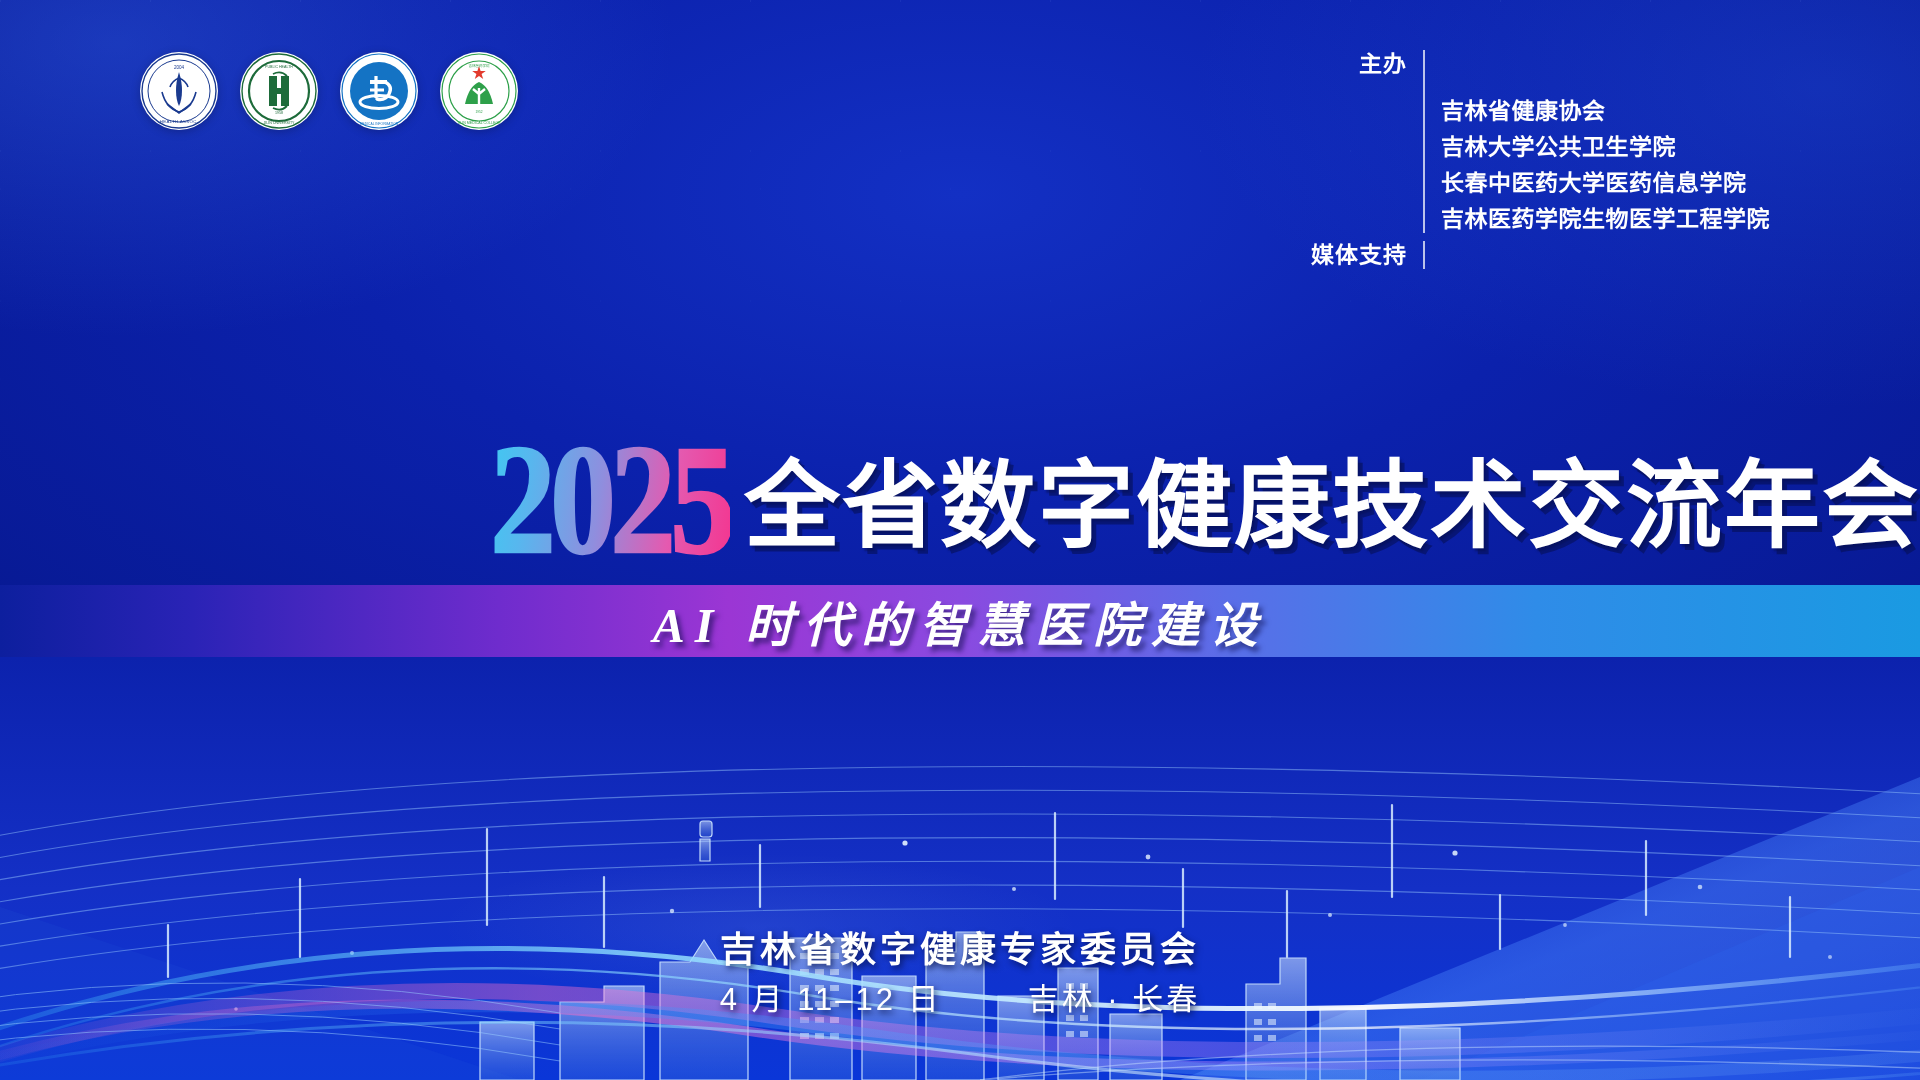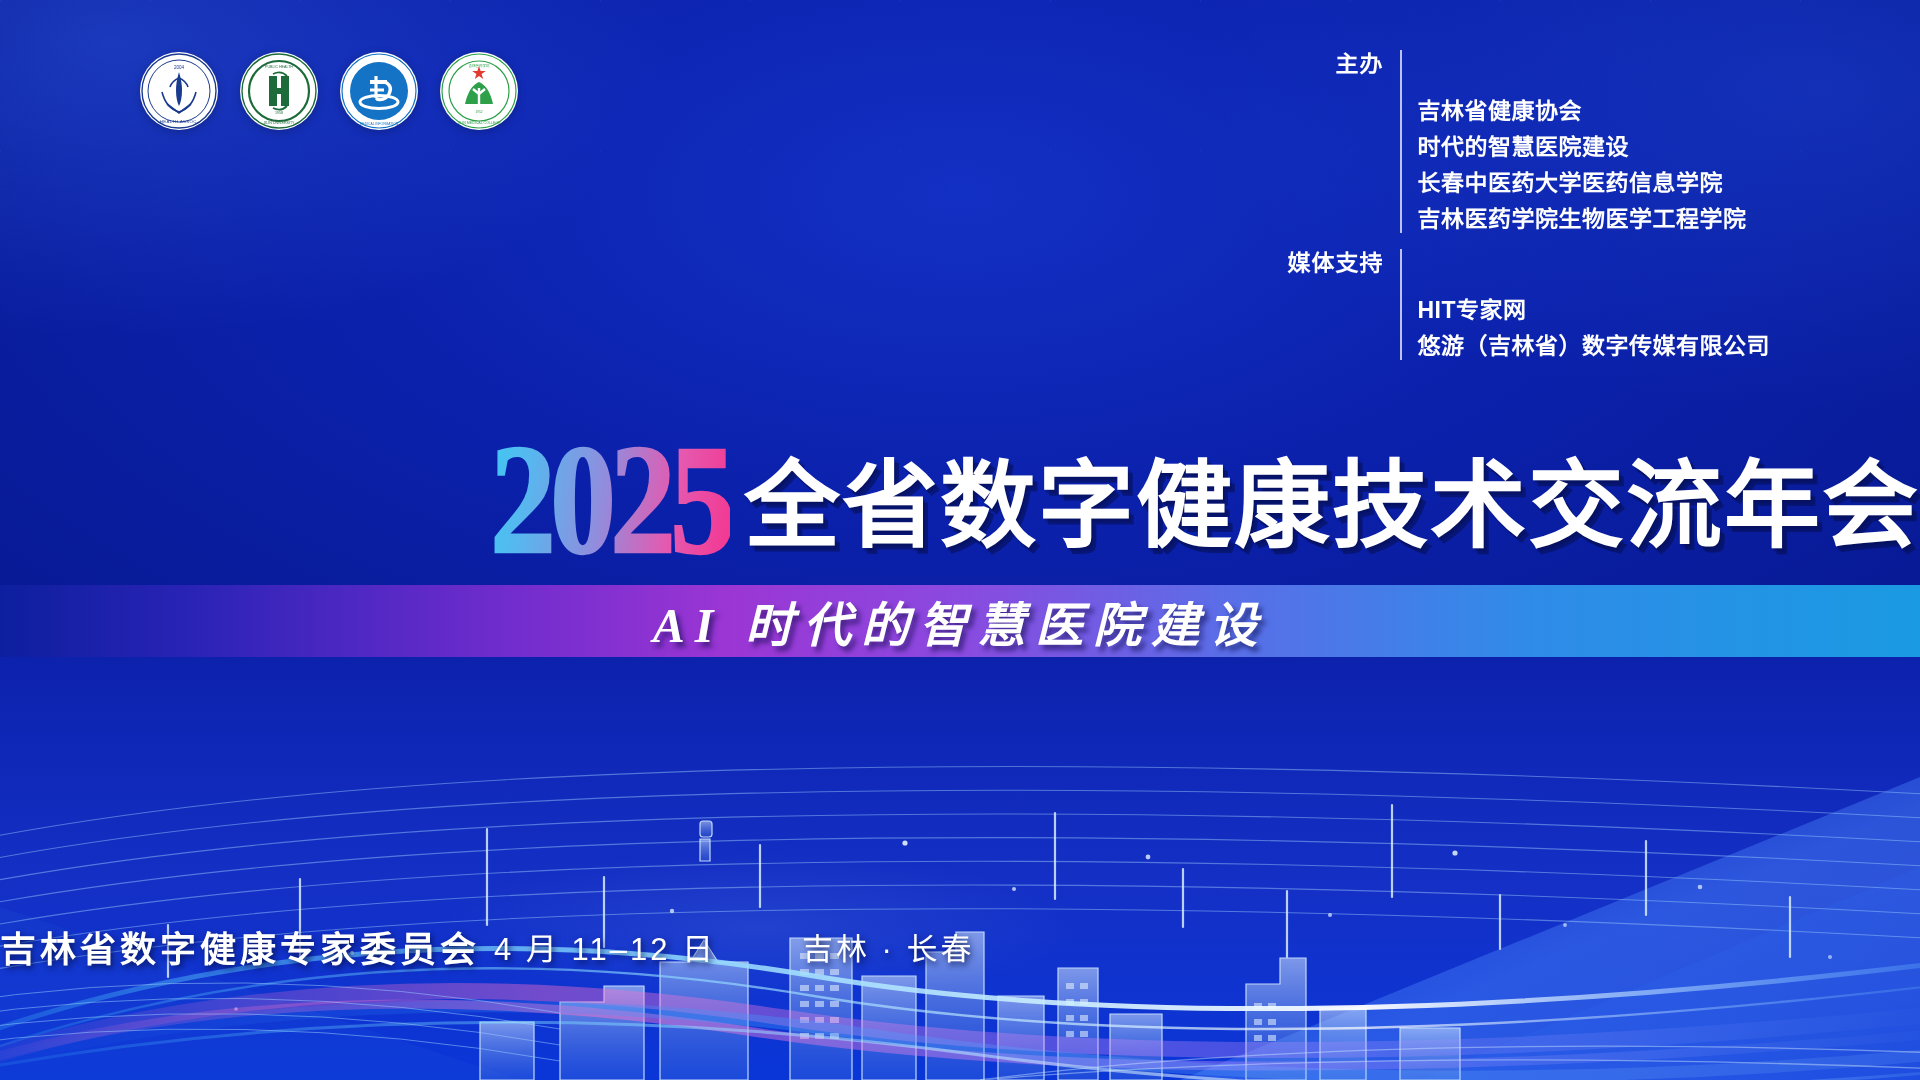--- a/index.html
+++ b/index.html
@@ -52,21 +52,21 @@
     background:#ffffff;
     display:flex; align-items:center; justify-content:center;
     position:relative; overflow:hidden;
     box-shadow:0 2px 10px rgba(0,0,0,.22);
   }
   .logo svg { width:78px; height:78px; display:block; }
 
   
   .org-block {
     position:absolute; right:150px; top:46px;
-    display:flex; flex-direction:column; gap:8px;
+    display:flex; flex-direction:column; gap:0;
     color:#ffffff;
   }
   .org-group { display:flex; align-items:flex-start; }
   .org-label {
     width:122px; text-align:right;
     font-size:23px; font-weight:bold; line-height:36px;
     letter-spacing:1px; white-space:nowrap;
     color:#ffffff;
   }
   .org-divider {
@@ -126,21 +126,21 @@
     white-space:nowrap;
   }
 
   
   .scene { position:absolute; left:0; right:0; top:657px; bottom:0; overflow:hidden; }
   .scene svg { position:absolute; inset:0; width:100%; height:100%; display:block; }
 
   
   .bottom-text {
     position:absolute; left:0; right:0; top:920px;
-    display:flex; flex-direction:row; align-items:center; gap:14px;
+    display:flex; flex-direction:column; align-items:center; gap:2px;
     z-index:5;
   }
   .committee {
     font-size:36px; font-weight:bold; color:#ffffff;
     letter-spacing:4px; white-space:nowrap;
     text-shadow:2px 3px 6px rgba(5,15,70,.8);
   }
   .meta-row {
     display:flex; align-items:flex-start; gap:86px;
     font-size:31px; color:#ffffff; letter-spacing:3px;
@@ -214,33 +214,29 @@
 
   </div>
 
   <div class="org-block">
 
     <div class="org-group">
       <div class="org-label">主办</div>
       <div class="org-divider"></div>
       <div class="org-names">
         <div class="org-name">吉林省健康协会</div>
-        <div class="org-name">时代的智慧医院建设</div>
+        <div class="org-name">吉林大学公共卫生学院</div>
         <div class="org-name">长春中医药大学医药信息学院</div>
         <div class="org-name">吉林医药学院生物医学工程学院</div>
       </div>
     </div>
 
     <div class="org-group">
       <div class="org-label">媒体支持</div>
       <div class="org-divider"></div>
-      <div class="org-names">
-        <div class="org-name">HIT专家网</div>
-        <div class="org-name">悠游（吉林省）数字传媒有限公司</div>
-      </div>
     </div>
 
   </div>
 
   <div class="title-row">
     <span class="year">2025</span>
     <span class="main-title">全省数字健康技术交流年会</span>
   </div>
 
   <div class="sub-band">

